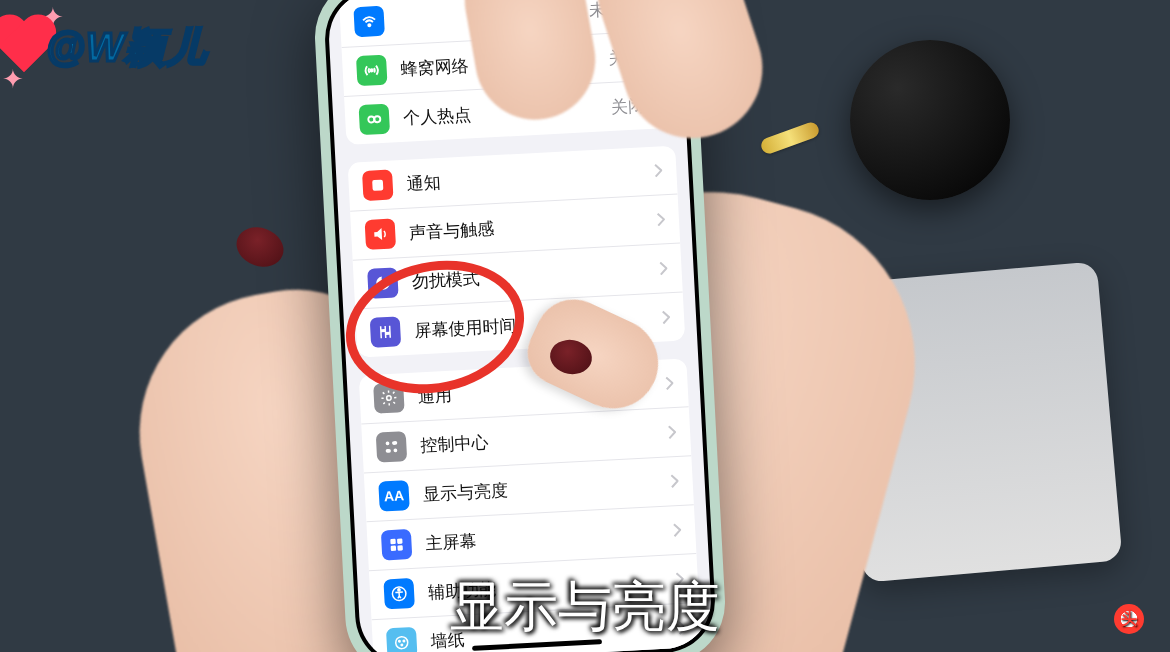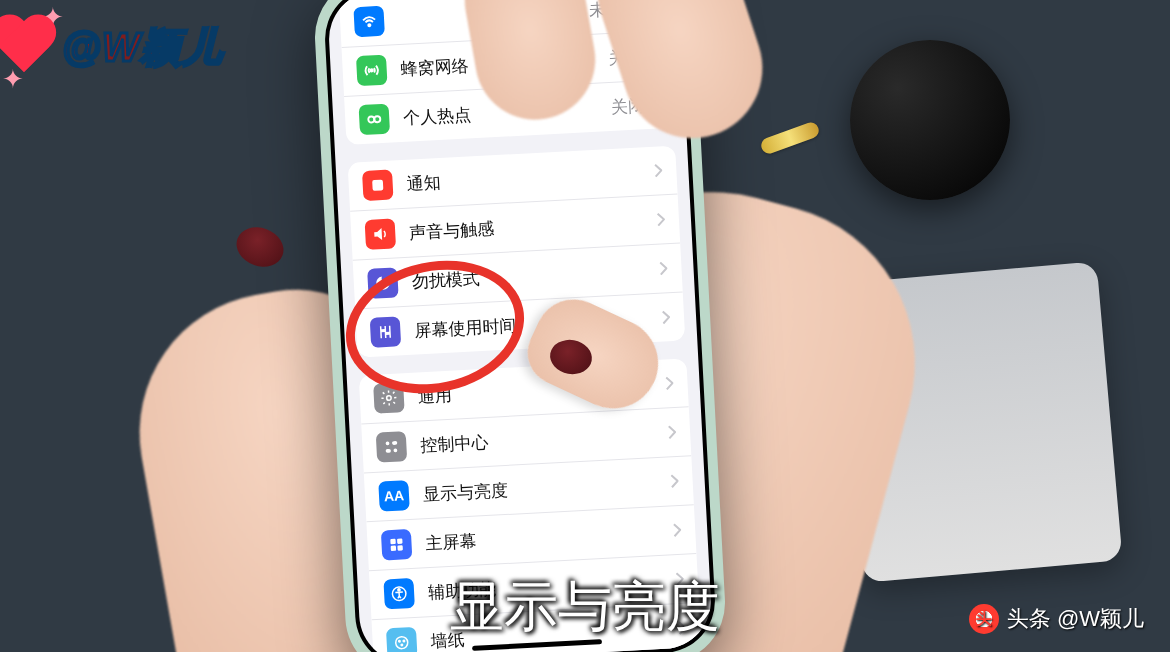--- a/index.html
+++ b/index.html
@@ -251,25 +251,25 @@
   .heart::before { left:18px; transform:rotate(-45deg); transform-origin:0 100%; }
   .heart::after  { left:-18px; transform:rotate(45deg); transform-origin:100% 100%; }
   .sparkle {
     position:absolute;
     color:#ff9db0;
     font-size:26px;
   }
   .badge-text{
     position:absolute;
     top: 14px;
-    left: 56px;
+    left: 40px;
     font-size: 40px;
     font-weight: 900;
     font-style: italic;
-    color: #7f1d1d;
+    color: #0369a1;
     -webkit-text-stroke: 3px #063a66;
     letter-spacing: 1px;
     white-space: nowrap;
     font-family: "Arial Black", sans-serif;
   }
 
   .caption {
     position:absolute;
     bottom: 8px;
     left: 50%;
@@ -531,14 +531,13 @@
   <span class="sparkle" style="top:-4px;left:36px;">✦</span>
   <div class="heart"></div>
   <span class="sparkle" style="top:58px;left:-4px;">✦</span>
   <span class="badge-text">@W颖儿</span>
 </div>
 
 <div class="caption">显示与亮度</div>
 
 <div class="source">
   <div class="logo">头</div>
-  <span>头条 @W颖儿</span>
 </div>
 
 </body></html>

